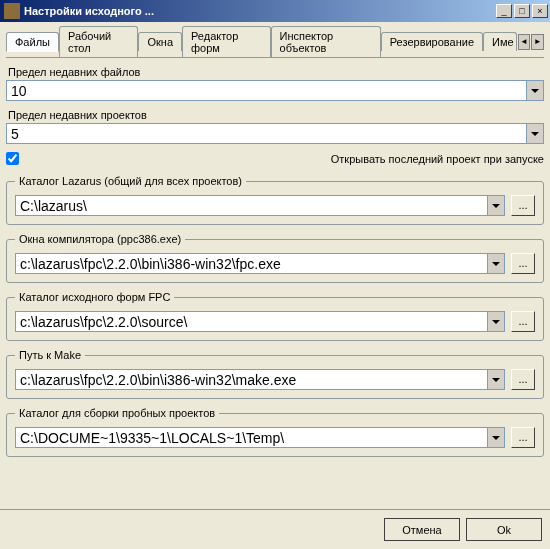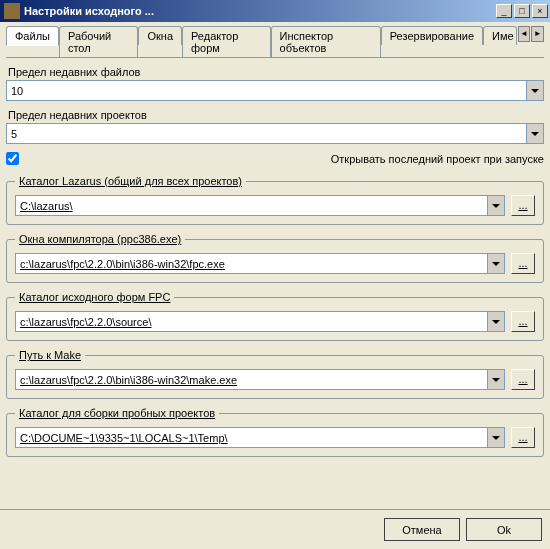--- a/index.html
+++ b/index.html
@@ -37,21 +37,21 @@
   font-size: 9px;
   text-align: center;
   line-height: 12px;
   color: #000;
   font-family: Marlett, Arial;
   cursor: default;
 }
 .content { padding: 4px 6px; }
 .tabs {
   display: flex;
-  align-items: flex-start;
+  align-items: center;
   border-bottom: 1px solid #919b9c;
   margin-bottom: 8px;
 }
 .tab {
   padding: 3px 8px;
   border: 1px solid #919b9c;
   border-bottom: none;
   background: #ece9d8;
   margin-right: 0;
   position: relative;
@@ -80,21 +80,21 @@
   display: flex;
   width: 100%;
   margin-bottom: 8px;
 }
 .combo-full input {
   flex: 1;
   height: 21px;
   border: 1px solid #7f9db9;
   padding: 0 4px;
   font-family: inherit;
-  font-size: 11px;
+  font-size: 14px;
   background: #fff;
 }
 .dd-btn {
   width: 17px; height: 21px;
   background: #d4d0c8;
   border: 1px solid #7f9db9;
   border-left: none;
   position: relative;
   cursor: default;
 }
@@ -106,21 +106,20 @@
   border-right: 4px solid transparent;
   border-top: 4px solid #000;
 }
 .chk-row { display: flex; align-items: center; margin-bottom: 10px; justify-content: space-between; }
 .chk-row input { margin: 0 6px 0 0; }
 fieldset {
   border: 1px solid #919b9c;
   border-radius: 3px;
   margin: 0 0 8px 0;
   padding: 8px 8px 8px 8px;
-  text-decoration: underline;
 }
 legend { padding: 0 4px; }
 .path-row { display: flex; }
 .path-row .combo-full { flex: 1; margin-bottom: 0; }
 .browse-btn {
   width: 24px; height: 21px;
   margin-left: 6px;
   background: #ece9d8;
   border: 1px solid #fff;
   border-right-color: #404040;

